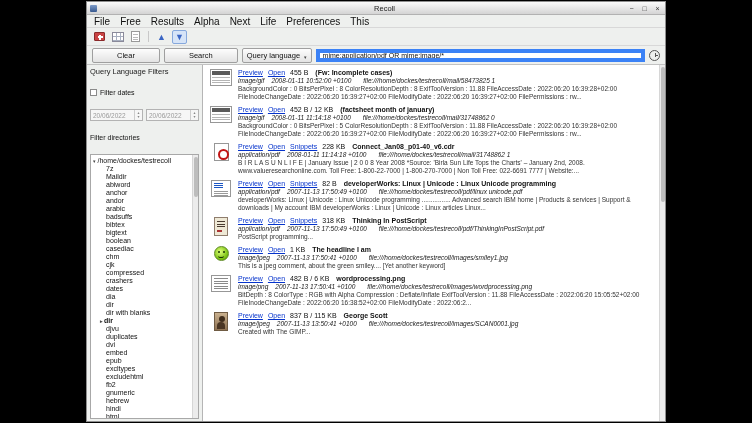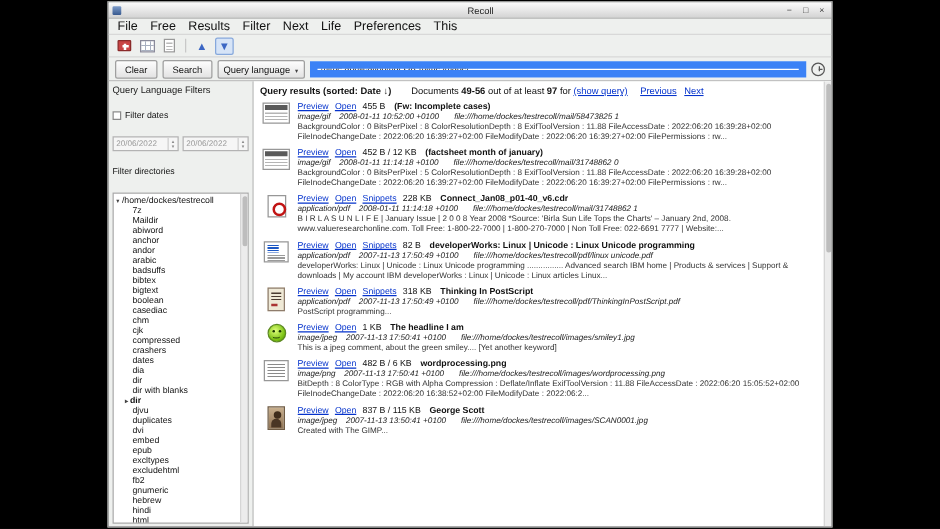--- a/index.html
+++ b/index.html
@@ -23,24 +23,24 @@
 .kit::after{content:"";position:absolute;left:2.5px;top:3px;width:5px;height:2px;background:#fff}
 .grid{width:12px;height:10px;background:#fff;border:1px solid #8a8a9a;position:relative}
 .grid::before{content:"";position:absolute;inset:0;background:repeating-linear-gradient(to right,transparent 0 3px,#a8b0c0 3px 4px),repeating-linear-gradient(to bottom,transparent 0 3px,#a8b0c0 3px 4px)}
 .doc{width:9px;height:11px;background:#fff;border:1px solid #999;position:relative}
 .doc::before{content:"";position:absolute;left:1px;right:1px;top:2px;height:7px;background:repeating-linear-gradient(#b9b9b9 0 1px,transparent 1px 2.5px)}
 .arrow-glyph{font-size:9px;color:#3b66c4;line-height:12px}
 .tb-active{background:#d6e4f7;border:1px solid #86a8dc;border-radius:2px}
 .tb-sep{width:1px;height:11px;background:#c8c8c8;margin:0 2px}
 
 .searchbar{height:19px;flex:0 0 19px;display:flex;align-items:center;gap:4px;padding:0 5px;border-bottom:1px solid #c2c2c2}
-.btn{font-size:7.5px;font-family:inherit;padding:2px 7px;background:linear-gradient(#fdfdfd,#e3e3e3);border:1px solid #9f9f9f;border-radius:2px;color:#111}
+.btn{font-size:7.5px;font-family:inherit;padding:2px 24px;background:linear-gradient(#fdfdfd,#e3e3e3);border:1px solid #9f9f9f;border-radius:2px;color:#111}
 .combo{display:flex;align-items:flex-end;gap:4px;font-size:7.5px;padding:2px 4px;background:linear-gradient(#fdfdfd,#e3e3e3);border:1px solid #9f9f9f;border-radius:2px}
 .combo-arrow{font-size:5px;color:#444}
-.search-input{flex:1;height:13px;font-size:7px;font-family:inherit;border:6px solid #3b82f6;background:#fff;padding:0 3px;color:#111}
+.search-input{flex:1;height:13px;font-size:7px;font-family:inherit;border:4px solid #3b82f6;background:#fff;padding:0 3px;color:#111}
 .clock-icon{width:11px;height:11px;flex:0 0 11px;border:1px solid #555;border-radius:50%;position:relative}
 .clock-icon::before{content:"";position:absolute;left:4.5px;top:2px;width:1px;height:4px;background:#555}
 .clock-icon::after{content:"";position:absolute;left:4.5px;top:4.8px;width:3px;height:1px;background:#555}
 
 .main{flex:1;display:flex;overflow:hidden;min-height:0}
 .sidebar{width:116px;flex:0 0 116px;border-right:1px solid #b5b5b5;padding:2px 3px;display:flex;flex-direction:column;gap:13px}
 .sb-title{font-size:7.5px;color:#222}
 .checkrow{display:flex;align-items:center;gap:3px}
 .checkbox{width:7px;height:7px;background:#fff;border:1px solid #8a8a8a;flex:0 0 7px}
 .checklabel{font-size:7px}
@@ -112,21 +112,21 @@
         <span class="winbtn">−</span>
         <span class="winbtn">□</span>
         <span class="winbtn">×</span>
       </span>
     </div>
 
     <div class="menubar" id="menubar">
         <span class="menu-item">File</span>
         <span class="menu-item">Free</span>
         <span class="menu-item">Results</span>
-        <span class="menu-item">Filter</span>
+        <span class="menu-item">Alpha</span>
         <span class="menu-item">Next</span>
         <span class="menu-item">Life</span>
         <span class="menu-item">Preferences</span>
         <span class="menu-item">This</span>
       </div>
 
     <div class="toolbar">
       <span class="tb-icon">
           <span class="kit"></span>
         </span>
@@ -221,29 +221,20 @@
               <div class="tree-item">images</div>
               <div class="tree-item">info</div>
             </div>
           <div class="vscroll">
             <div class="vthumb" style="top:2px;height:40px"></div>
           </div>
         </div>
       </div>
 
       <div class="results">
-        <div class="res-header">
-          <span class="bold"><span>Query results</span> <span>(sorted: Date ↓)</span></span><span class="hdr-gap"></span><span>Documents</span>
-          <span class="bold">49-56</span>
-          <span>out of at least</span>
-          <span class="bold">97</span>
-          <span>for</span>
-          <a class="link">(show query)</a><span class="hdr-gap2"></span><a class="link">Previous</a>
-          <a class="link">Next</a>
-        </div>
         <div id="results-list">
   <div class="result">
     <div class="ricon">
                 <span class="thumb icon-gif-thumbnail"></span>
               </div>
     <div class="rbody">
       <div class="rline1">
         <span class="rlinks"><a class="link rlink">Preview</a><a class="link rlink">Open</a></span><span class="rsize">455 B</span><span class="rtitle">(Fw: Incomplete cases)</span>
       </div>
       <div class="rmeta">

